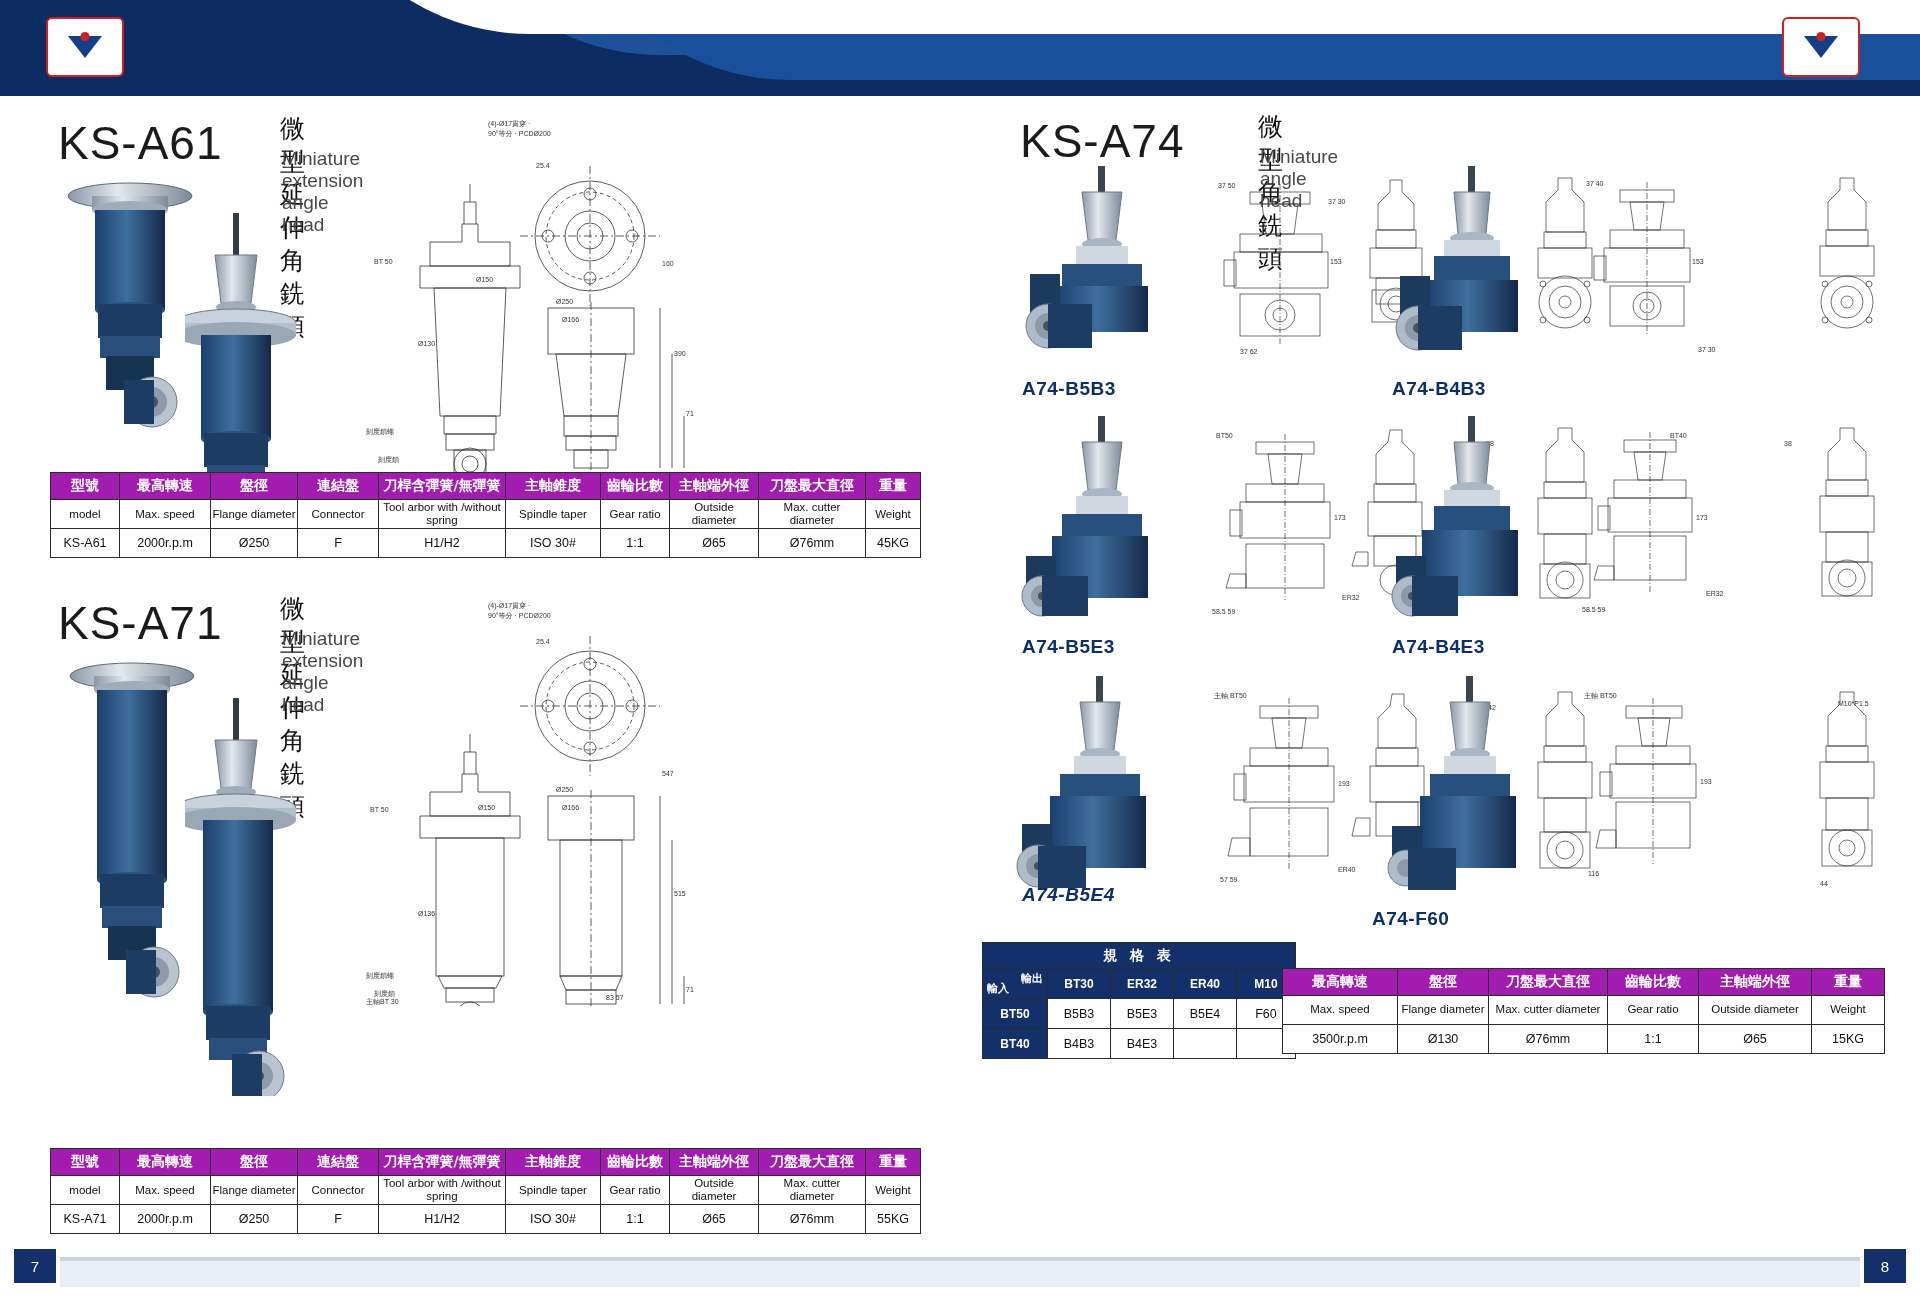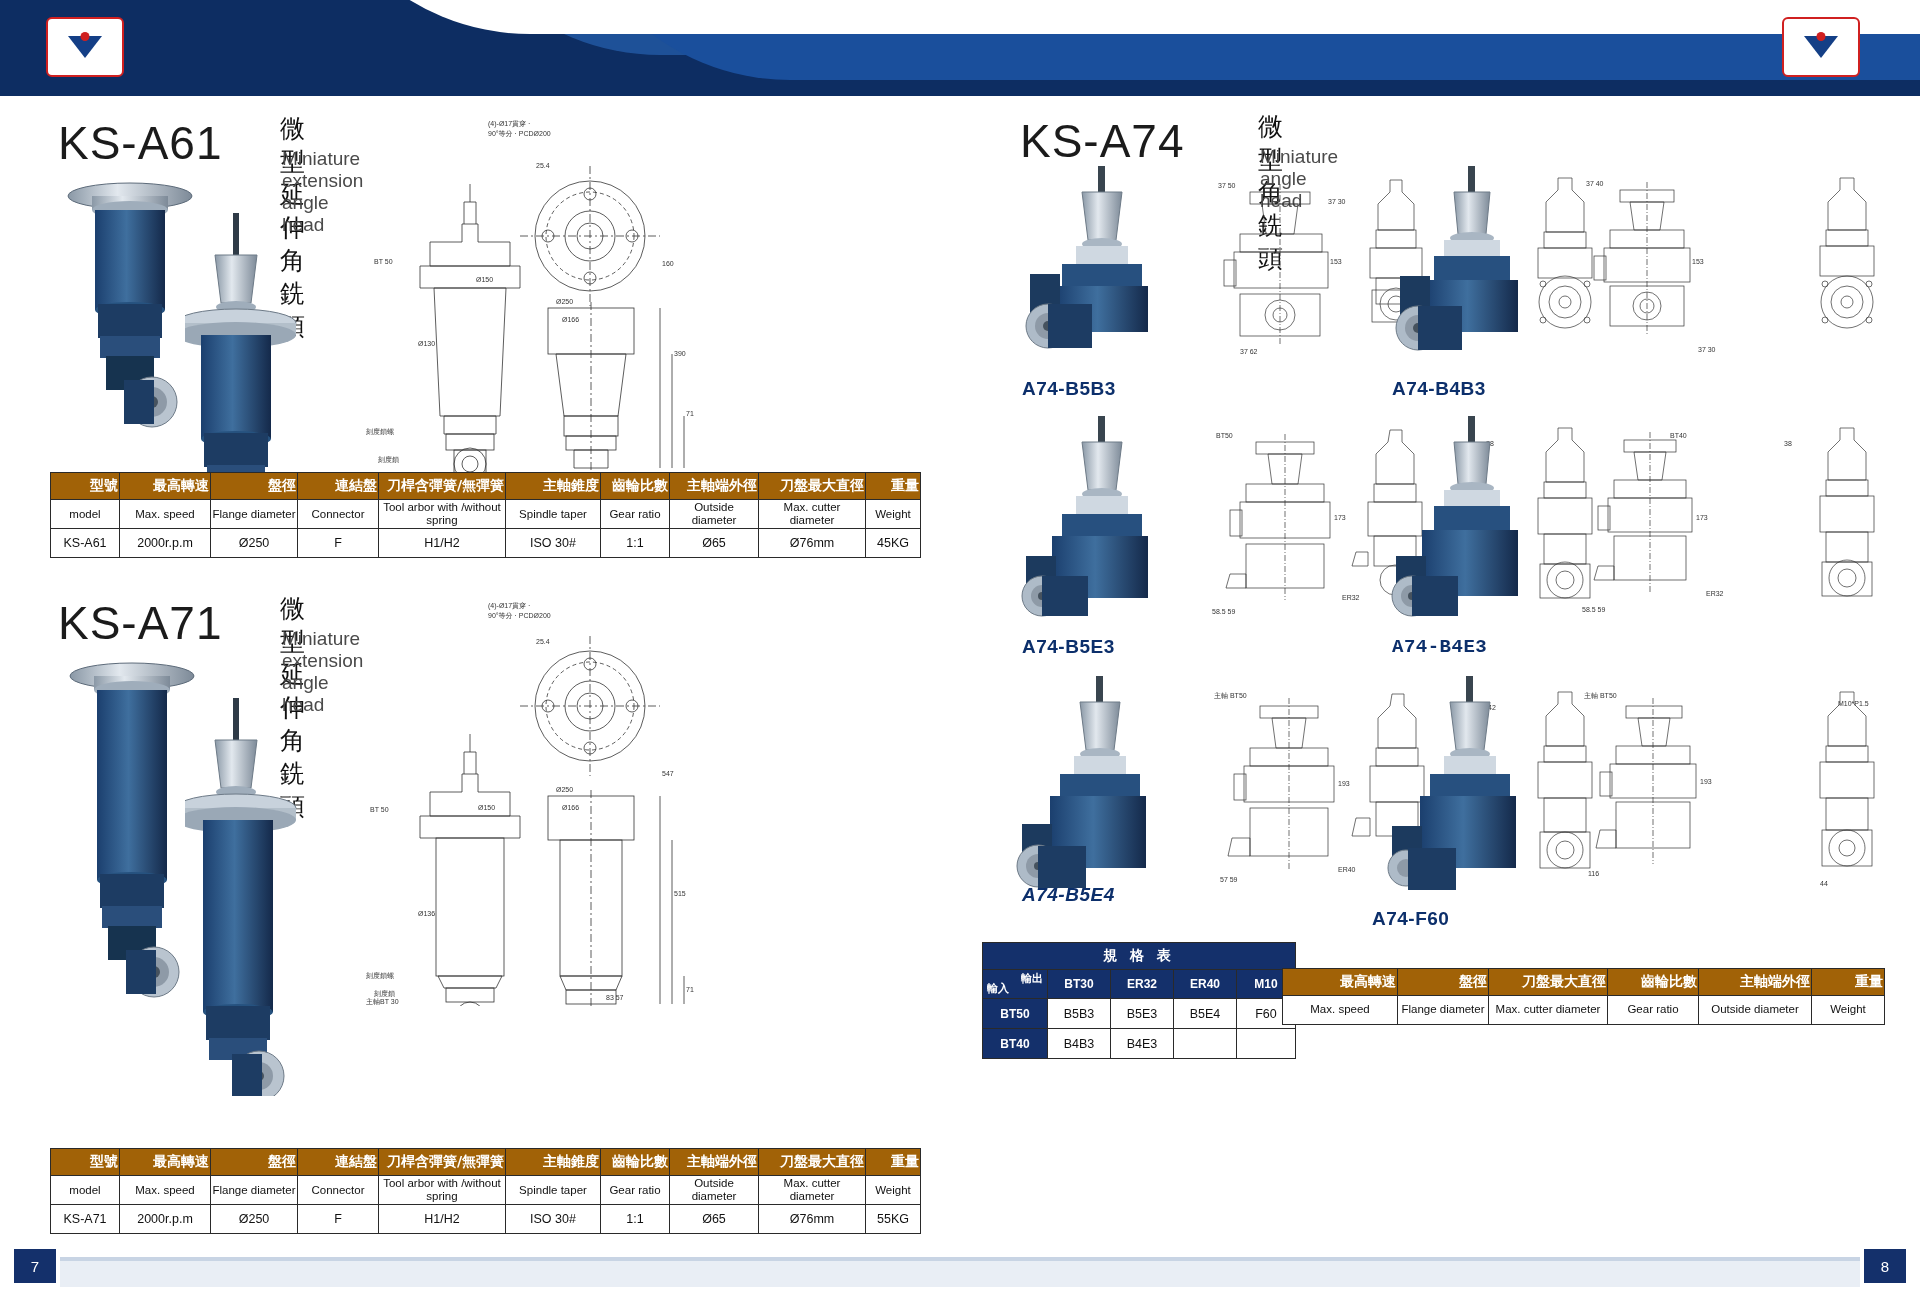--- a/index.html
+++ b/index.html
@@ -39,21 +39,21 @@
   .prodhead.r .cn{left:238px;}
   .prodhead.r .en{left:240px;}
 
   
   .photo,.draw{position:absolute;}
   .cap{position:absolute;font-size:19px;font-weight:bold;color:#0c2f6b;letter-spacing:.5px;margin-left:32px;}
 
   
   table.spec{position:absolute;border-collapse:collapse;font-size:12px;color:#111;}
   table.spec td,table.spec th{border:1px solid #2a2a2a;text-align:center;vertical-align:middle;}
-  table.spec .hcn{background:#a16207;color:#fff;font-weight:bold;font-size:14px;font-family:"DejaVu Sans",sans-serif;height:24px;text-align:right;}
+  table.spec .hcn{background:#a21caf;color:#fff;font-weight:bold;font-size:14px;font-family:"DejaVu Sans",sans-serif;height:24px;}
   table.spec .hen{background:#ffffff;color:#111;font-size:11.5px;height:26px;line-height:1.15;}
   table.spec .val{background:#ffffff;height:26px;font-size:12.5px;}
 
   table.spec2{position:absolute;border-collapse:collapse;font-size:12px;color:#111;padding-left:16px;}
   table.spec2 td{border:1px solid #2a2a2a;text-align:center;vertical-align:middle;}
   table.spec2 .dark{background:#14306b;color:#fff;font-weight:bold;}
   table.spec2 .val{background:#fff;font-size:12.5px;}
 
   
   .footer{position:absolute;left:0;top:1245px;width:1920px;height:66px;background:#fff;}
@@ -553,21 +553,21 @@
         <path d="M60 4 L74 4 L74 16 L86 28 L86 56 L48 56 L48 28 L60 16 Z"></path>
         <rect x="46" y="56" width="42" height="16"></rect>
         <rect x="40" y="72" width="54" height="36"></rect>
         <rect x="46" y="108" width="42" height="30"></rect>
         <circle cx="67" cy="154" r="18"></circle>
           <circle cx="67" cy="154" r="9"></circle>
         <rect x="42" y="138" width="50" height="34"></rect>
       </g>
       <text class="lbl" x="4" y="22">38</text>
     </svg>
-    <div class="cap" style="left:400px;top:540px;font-family:Liberation Mono, monospace;">A74-B4E3</div>
+    <div class="cap" style="left:400px;top:540px;">A74-B4E3</div>
 
     <svg class="photo" style="left:30px;top:580px;" width="230" height="220">
       <rect x="106" y="0" width="7" height="26" fill="#39454f"></rect>
       <path d="M90 26 L130 26 L124 74 L96 74 Z" fill="url(#gm)" stroke="#6d7a87"></path>
       <ellipse cx="110" cy="78" rx="20" ry="6" fill="#a9b6c3"></ellipse>
       <rect x="84" y="80" width="52" height="18" fill="#cfd8e1"></rect>
       <rect x="70" y="98" width="80" height="22" fill="#27507f"></rect>
       <rect x="60" y="120" width="96" height="72" fill="url(#g1)"></rect>
       <rect x="32" y="148" width="30" height="48" fill="#1c3a5e"></rect>
       <circle cx="48" cy="190" r="21" fill="#aebbc8" stroke="#6d7a87"></circle>
@@ -695,20 +695,28 @@
         <td class="hcn" style="width:70px">重量</td>
       </tr>
       <tr>
         <td class="hen">Max. speed</td>
         <td class="hen">Flange diameter</td>
         <td class="hen">Max. cutter diameter</td>
         <td class="hen">Gear ratio</td>
         <td class="hen">Outside diameter</td>
         <td class="hen">Weight</td>
       </tr>
+      <tr>
+        <td class="val">3500r.p.m</td>
+        <td class="val">Ø130</td>
+        <td class="val">Ø76mm</td>
+        <td class="val">1:1</td>
+        <td class="val">Ø65</td>
+        <td class="val">15KG</td>
+      </tr>
     </tbody>
       </table>
   </div>
 
   <div class="footer">
     <div class="bar"></div>
     <div class="pagenum l">7</div>
     <div class="pagenum r">8</div>
   </div>
 

